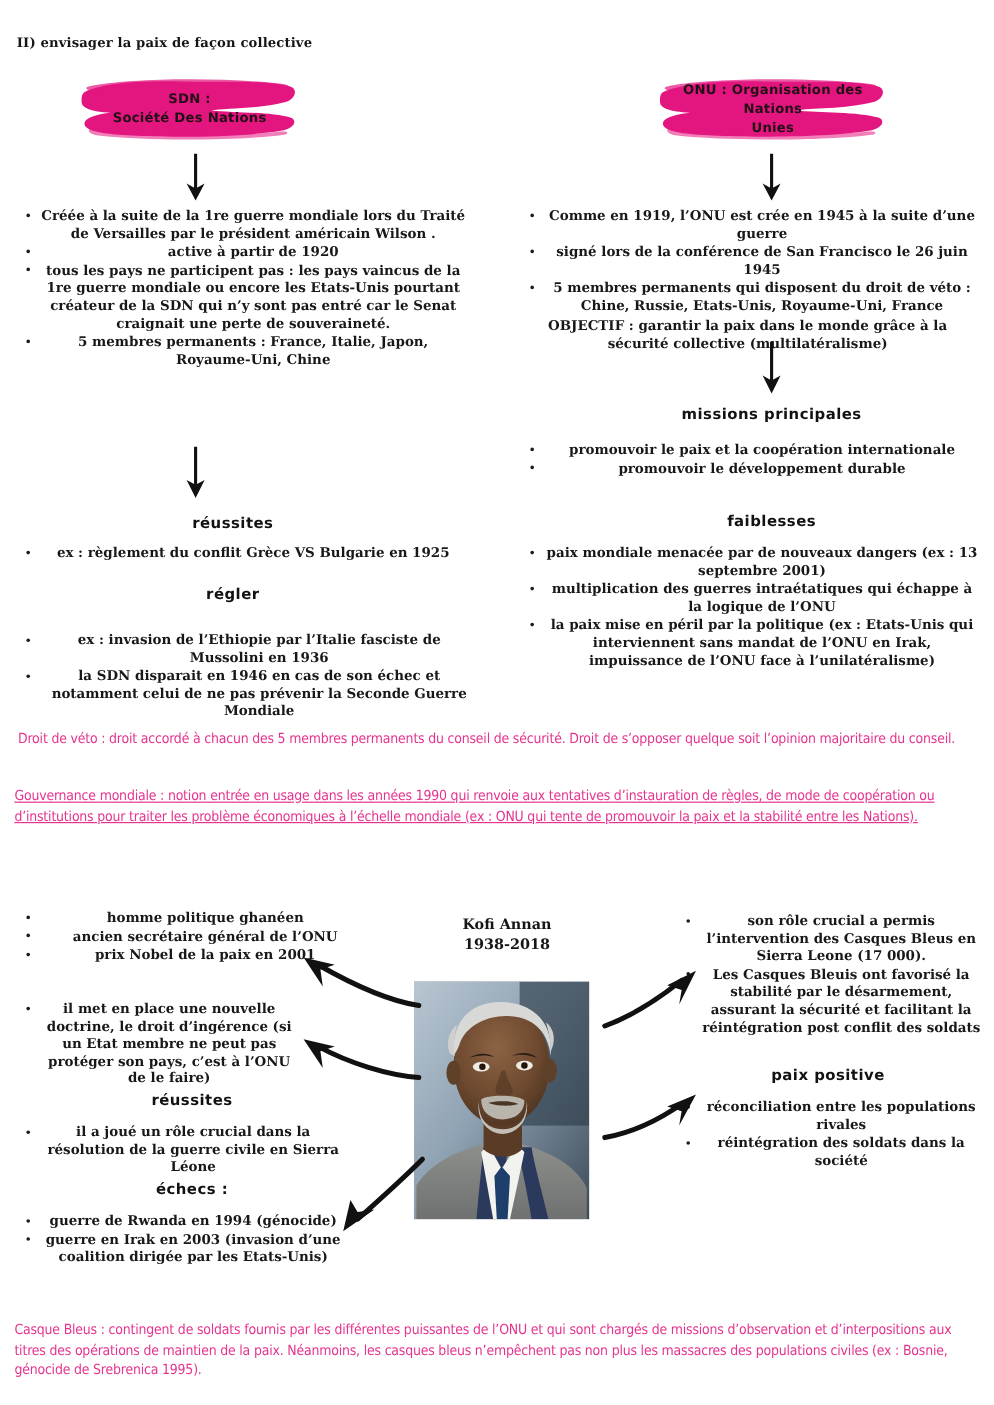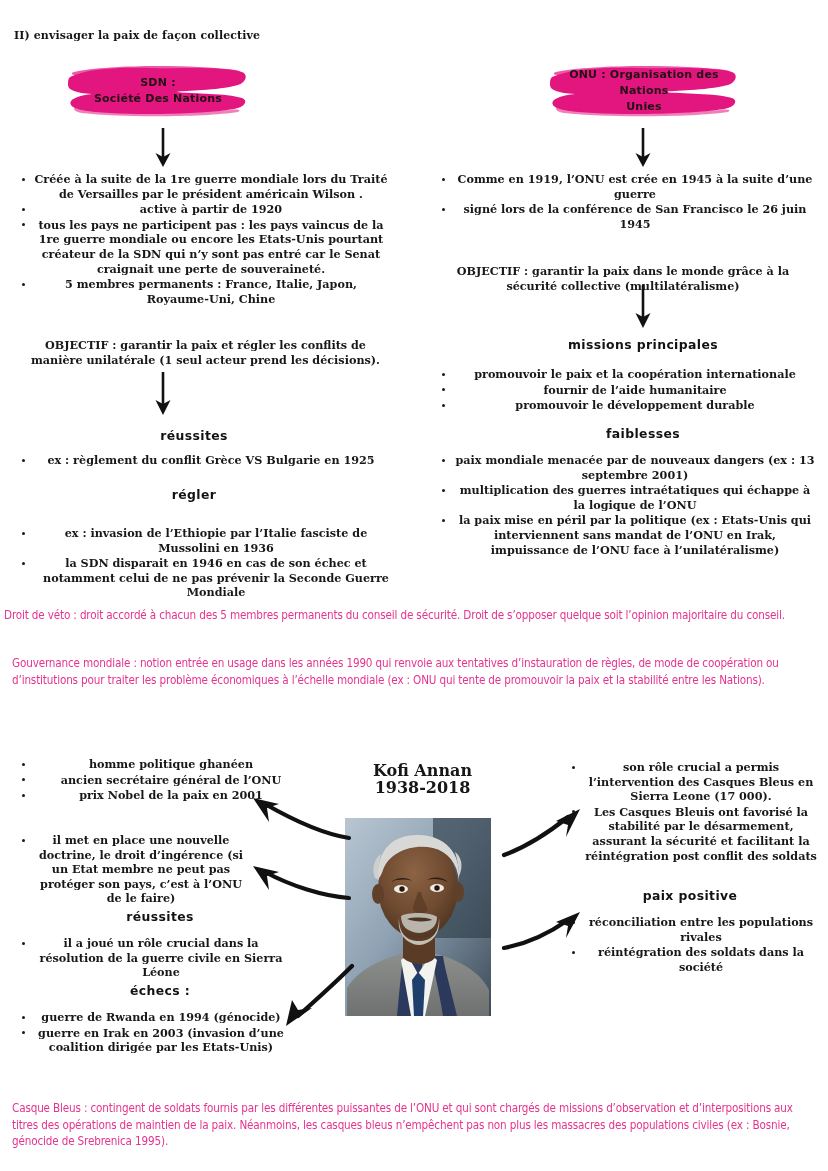--- a/index.html
+++ b/index.html
@@ -110,21 +110,21 @@
     overflow:hidden;
     background:#6d7b88;
   }
   .portrait svg{display:block;}
 
   .name-block{
     position:absolute;
     text-align:center;
     font-family:"DejaVu Serif", serif;
     font-weight:bold;
-    font-size:16px;
+    font-size:12px;
     line-height:17px;
     color:#161616;
   }
 </style>
 </head>
 <body>
 
 <div class="page">
 
   <div class="heading-main" style="left:14px; top:29px;">II) envisager la paix de façon collective</div>
@@ -170,21 +170,20 @@
 
   <div class="block body-text" style="left:18px; top:172px; width:370px;">
     <ul class="bul">
       <li>Créée à la suite de la 1re guerre mondiale lors du Traité de Versailles par le président américain Wilson .</li>
       <li>active à partir de 1920</li>
       <li>tous les pays ne participent pas : les pays vaincus de la 1re guerre mondiale ou encore les Etats-Unis pourtant créateur de la SDN qui n’y sont pas entré car le Senat craignait une perte de souveraineté.</li>
       <li>5 membres permanents :  France, Italie, Japon, Royaume-Uni, Chine</li>
     </ul>
   </div>
 
-  <div class="block center-note" style="left:28px; top:318px; width:355px;">OBJECTIF : garantir la paix et régler les conflits de manière unilatérale (1 seul acteur prend les décisions).</div>
 
   <svg class="arrow" style="left:148px; top:372px;" width="30" height="44" viewBox="0 0 30 44">
     <line x1="15" y1="0" x2="15" y2="33" stroke="#111" stroke-width="2.6"></line>
     <path d="M15,43 L7.5,28 L15,32 L22.5,28 Z" fill="#111"></path>
   </svg>
 
   <div class="block hand-title" style="left:104px; top:428px; width:180px;">réussites</div>
 
   <div class="block body-text" style="left:18px; top:453px; width:370px;">
     <ul class="bul">
@@ -198,53 +197,53 @@
     <ul class="bul">
       <li>ex : invasion de l’Ethiopie par l’Italie fasciste de Mussolini en 1936</li>
       <li>la SDN disparait en 1946 en cas de son échec et notamment celui de ne pas prévenir la Seconde Guerre Mondiale</li>
     </ul>
   </div>
 
   <div class="block body-text" style="left:438px; top:172px; width:378px;">
     <ul class="bul">
       <li>Comme en 1919, l’ONU est crée en 1945 à la suite d’une guerre</li>
       <li>signé lors de la conférence de San Francisco le 26 juin 1945</li>
+      <li>5 membres permanents qui disposent du droit de véto : Chine, Russie, Etats-Unis, Royaume-Uni, France</li>
     </ul>
   </div>
 
   <div class="block center-note" style="left:442px; top:244px; width:362px;">OBJECTIF : garantir la paix dans le monde grâce à la sécurité collective (multilatéralisme)</div>
 
   <svg class="arrow" style="left:628px; top:285px;" width="30" height="44" viewBox="0 0 30 44">
     <line x1="15" y1="0" x2="15" y2="33" stroke="#111" stroke-width="2.6"></line>
     <path d="M15,43 L7.5,28 L15,32 L22.5,28 Z" fill="#111"></path>
   </svg>
 
   <div class="block hand-title" style="left:553px; top:337px; width:180px;">missions principales</div>
 
   <div class="block body-text" style="left:438px; top:367px; width:378px;">
     <ul class="bul">
       <li>promouvoir le paix et la coopération internationale</li>
-      <li>fournir de l’aide humanitaire</li>
       <li>promouvoir le développement durable</li>
     </ul>
   </div>
 
   <div class="block hand-title" style="left:553px; top:426px; width:180px;">faiblesses</div>
 
   <div class="block body-text" style="left:438px; top:453px; width:378px;">
     <ul class="bul">
       <li>paix mondiale menacée par de nouveaux dangers (ex : 13 septembre 2001)</li>
       <li>multiplication des guerres intraétatiques qui échappe à la logique de l’ONU</li>
       <li>la paix mise en péril par la politique (ex : Etats-Unis qui interviennent sans mandat de l’ONU en Irak, impuissance de l’ONU face à l’unilatéralisme)</li>
     </ul>
   </div>
 
-  <div class="pinkdef" style="left:4px; top:607px; width:806px;">Droit de véto : droit accordé à chacun des 5 membres permanents du conseil de sécurité. Droit de s’opposer quelque soit l’opinion majoritaire du conseil.</div>
-
-  <div class="pinkdef" style="left:12px; top:655px; width:806px;">Gouvernance mondiale : notion entrée en usage dans les années 1990 qui renvoie aux tentatives d’instauration de règles, de mode de coopération ou d’institutions pour traiter les problème économiques à l’échelle mondiale (ex : ONU qui tente de promouvoir la paix et la stabilité entre les Nations).</div>
+  <div class="pinkdef" style="left:15px; top:607px; width:806px;">Droit de véto : droit accordé à chacun des 5 membres permanents du conseil de sécurité. Droit de s’opposer quelque soit l’opinion majoritaire du conseil.</div>
+
+  <div class="pinkdef" style="left:12px; top:655px; width:806px;text-decoration:underline;">Gouvernance mondiale : notion entrée en usage dans les années 1990 qui renvoie aux tentatives d’instauration de règles, de mode de coopération ou d’institutions pour traiter les problème économiques à l’échelle mondiale (ex : ONU qui tente de promouvoir la paix et la stabilité entre les Nations).</div>
 
   <div class="name-block" style="left:335px; top:762px; width:175px;">
     <div>Kofi Annan</div>
     <div>1938-2018</div>
   </div>
 
   <div class="portrait" style="left:345px; top:818px; width:146px; height:198px;">
     <svg width="146" height="198" viewBox="0 0 146 198">
       <defs>
         <linearGradient id="bg" x1="0" y1="0" x2="1" y2="1">

